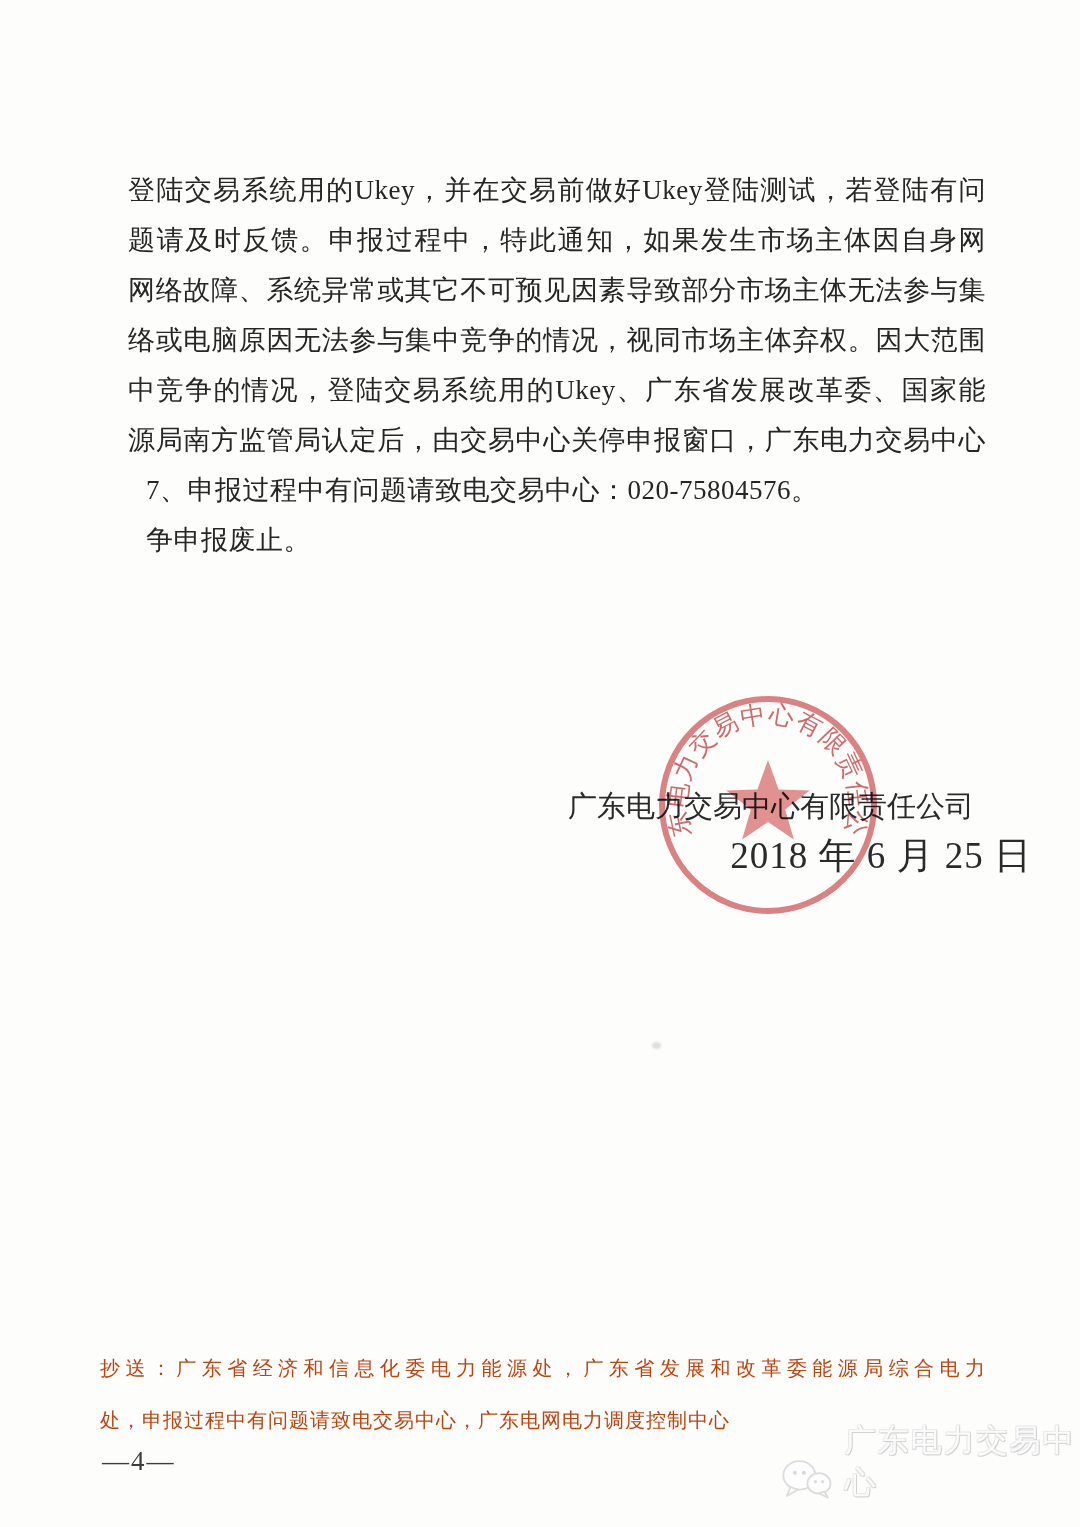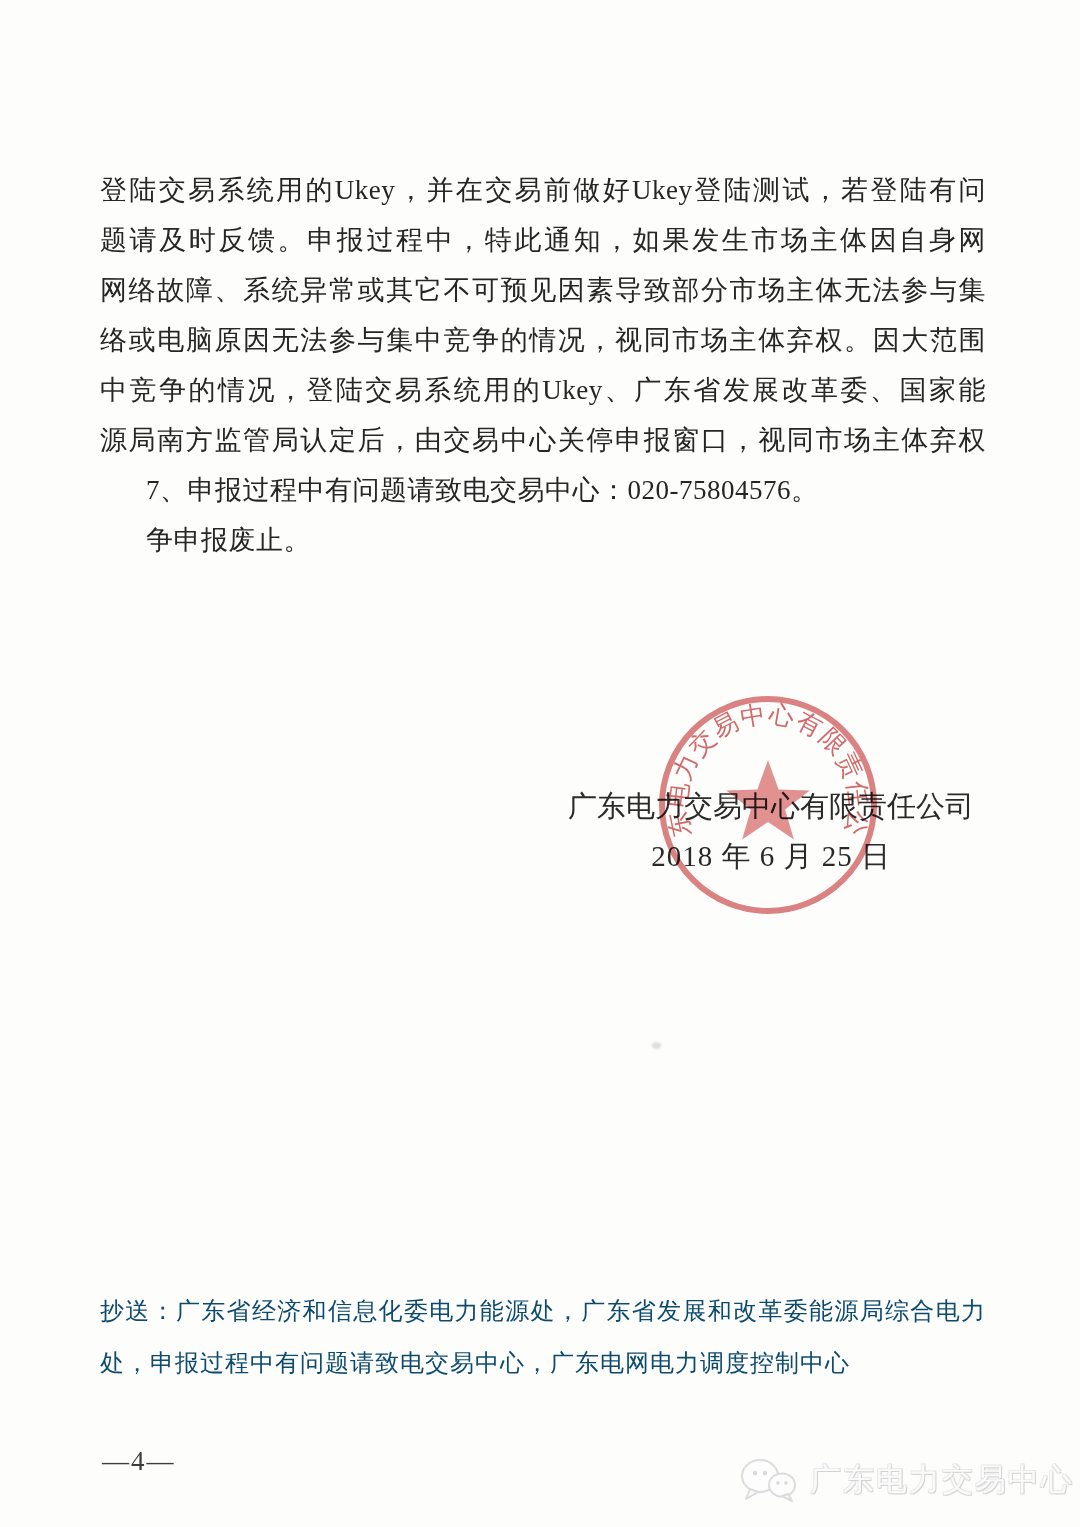--- a/index.html
+++ b/index.html
@@ -21,46 +21,47 @@
     left:100px;top:165px;width:886px;
     font-size:27px;line-height:50px;
     color:#262626;
     letter-spacing:0.5px;
   }
   .body-text .line{height:50px;white-space:nowrap;}
   .body-text .line.j{
     text-align:justify;
     text-align-last:justify;
     white-space:normal;
+    margin-left:28px;
   }
   .body-text .line.indent{text-indent:46px;}
   
   .signature{
     position:absolute;
     left:510px;top:781px;width:522px;
     text-align:center;
     font-size:29px;line-height:50px;
     color:#2a2a2a;
     z-index:1;
   }
-  .signature .date{font-size:29px;letter-spacing:1px;}
+  .signature .date{font-size:37px;letter-spacing:1px;text-align:right;}
   
   .seal{
     position:absolute;
     left:652px;top:689px;width:232px;height:232px;
     mix-blend-mode:multiply;
     opacity:0.92;
     z-index:2;
   }
   
   .cc-block{
     position:absolute;
-    left:100px;top:1285px;width:886px;
-    font-size:24px;line-height:52px;
-    color:#0c4a6e;
+    left:100px;top:1342px;width:886px;
+    font-size:20px;line-height:52px;
+    color:#c2410c;
     letter-spacing:1px;
   }
   .cc-block .cc1{text-align:justify;text-align-last:justify;}
   .cc-block .cc2{text-align:left;}
   
   .page-number{
     position:absolute;
     left:102px;top:1446px;
     font-size:27px;color:#3d3d3d;
     letter-spacing:2px;
@@ -68,22 +69,22 @@
   
   .speck{
     position:absolute;left:652px;top:1042px;
     width:9px;height:7px;border-radius:50%;
     background:#b9b9bd;opacity:.45;
     filter:blur(1px);
   }
   
   .footer-brand{
     position:absolute;
-    left:736px;top:1456px;
-    display:flex;align-items:center;
+    left:778px;top:1456px;
+    display:flex;align-items:flex-end;
     height:48px;
   }
   .footer-brand .brand-text{
     font-size:31px;
     letter-spacing:2px;
     font-family:"Liberation Sans","DejaVu Sans",sans-serif;
     color:#fbfbfb;
     text-shadow:
       1px 1px 0 #d2d2d2,
      -1px -1px 0 #ececec,
@@ -96,21 +97,21 @@
 <body>
 
 <div class="page">
 
   <div class="body-text">
     <div class="line j">登陆交易系统用的Ukey，并在交易前做好Ukey登陆测试，若登陆有问</div>
     <div class="line j">题请及时反馈。申报过程中，特此通知，如果发生市场主体因自身网</div>
     <div class="line j">网络故障、系统异常或其它不可预见因素导致部分市场主体无法参与集</div>
     <div class="line j">络或电脑原因无法参与集中竞争的情况，视同市场主体弃权。因大范围</div>
     <div class="line j">中竞争的情况，登陆交易系统用的Ukey、广东省发展改革委、国家能</div>
-    <div class="line j">源局南方监管局认定后，由交易中心关停申报窗口，视同市场主体弃权</div>
+    <div class="line j">源局南方监管局认定后，由交易中心关停申报窗口，广东电力交易中心</div>
     <div class="line indent">7、申报过程中有问题请致电交易中心：020-75804576。</div>
     <div class="line indent">争申报废止。</div>
   </div>
 
   <div class="signature">
     <div>广东电力交易中心有限责任公司</div>
     <div class="date">2018 年 6 月 25 日</div>
   </div>
 
   <div class="seal">

